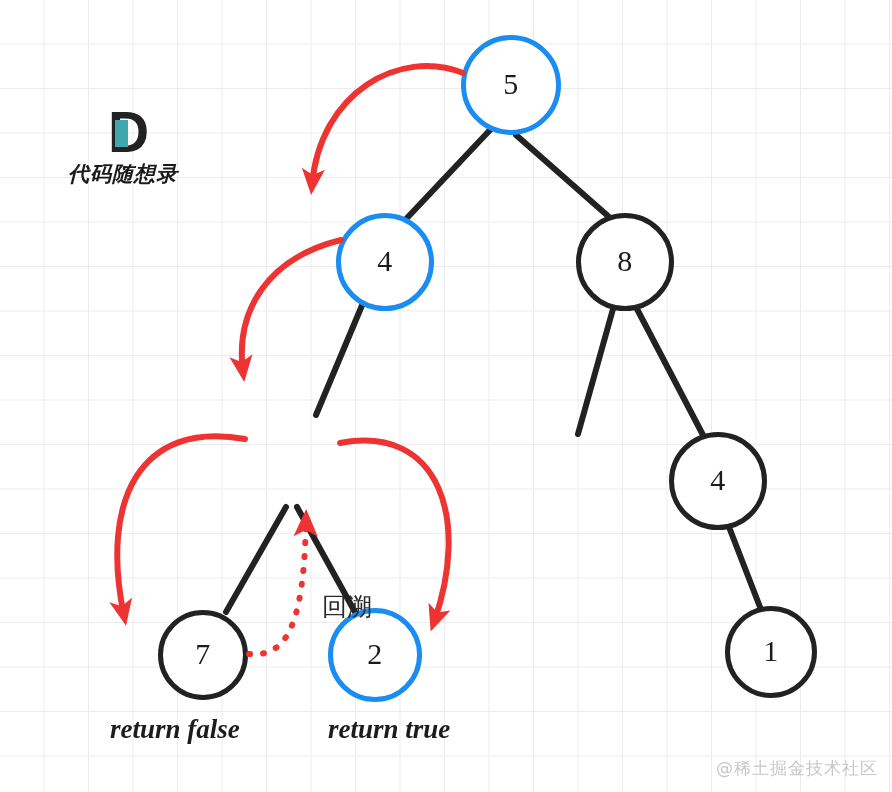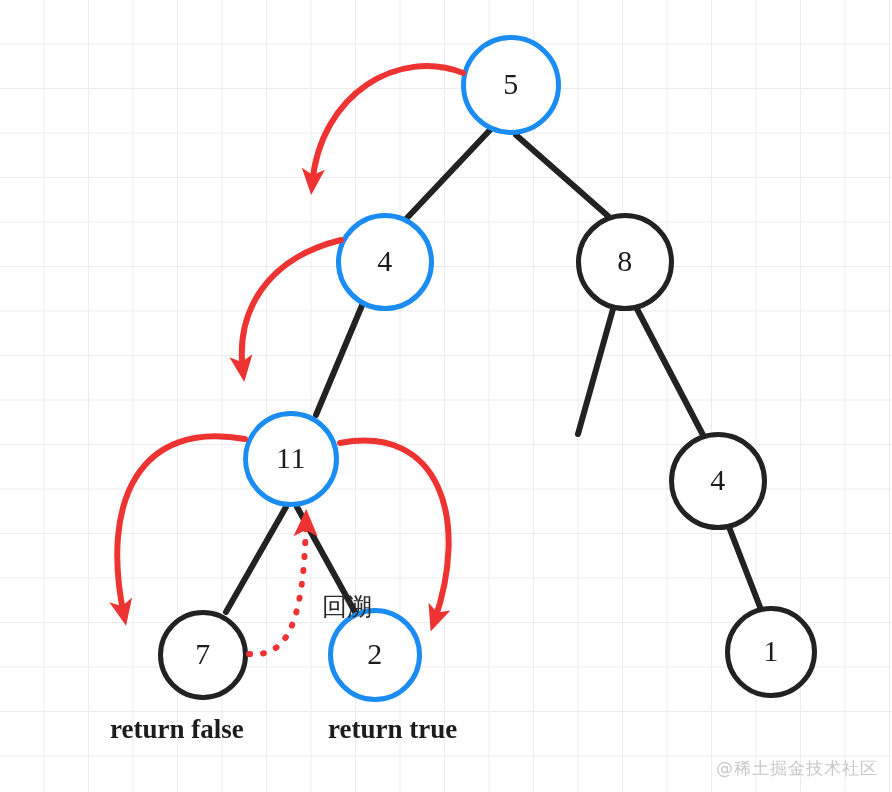--- a/index.html
+++ b/index.html
@@ -48,20 +48,21 @@
     letter-spacing: 0.5px;
     transform: translateY(-1px);
   }
   .ret-text {
     position: absolute;
     font-family: "Liberation Serif", "DejaVu Serif", serif;
     font-weight: bold;
     font-size: 27px;
     color: #1c1c1c;
     white-space: nowrap;
+    font-style: italic;
   }
   .backtrack-text {
     position: absolute;
     font-family: "Liberation Serif", "DejaVu Serif", serif;
     font-size: 25px;
     color: #2b2b2b;
     white-space: nowrap;
   }
   
   #logo {
@@ -142,23 +143,20 @@
   </div>
 
   <div class="node blue" style="left:336px; top:213px; width:98px; height:98px;">
     <span class="node-label">4</span>
   </div>
 
   <div class="node black" style="left:576px; top:213px; width:98px; height:98px;">
     <span class="node-label">8</span>
   </div>
 
-  <div class="node blue" style="left:243px; top:411px; width:96px; height:96px;">
-    <span class="node-label">11</span>
-  </div>
 
 
   <div class="node black" style="left:669px; top:432px; width:98px; height:98px;">
     <span class="node-label">4</span>
   </div>
 
   <div class="node black" style="left:158px; top:610px; width:90px; height:90px;">
     <span class="node-label">7</span>
   </div>
 
@@ -193,16 +191,23 @@
 
     <path fill="none" stroke="#ee3333" stroke-width="6" stroke-linecap="round" stroke-dasharray="1 13" d="M 249 654 C 288 658, 304 622, 306 520" marker-end="url(#redhead-dot)"></path>
   </svg>
 
   <div class="backtrack-text" style="left:283px; top:590px;margin-left:39px;">回溯</div>
 
   <div class="ret-text" style="left:110px; top:714px;">return false</div>
 
   <div class="ret-text" style="left:328px; top:714px;">return true</div>
 
+  <div id="logo">
+    <div id="logo-mark">
+      <div id="logo-d">D</div>
+      <div id="logo-accent"></div>
+    </div>
+    <div id="logo-text">代码随想录</div>
+  </div>
 
   <div id="watermark">@稀土掘金技术社区</div>
 
 </div>
 
 </body></html>

